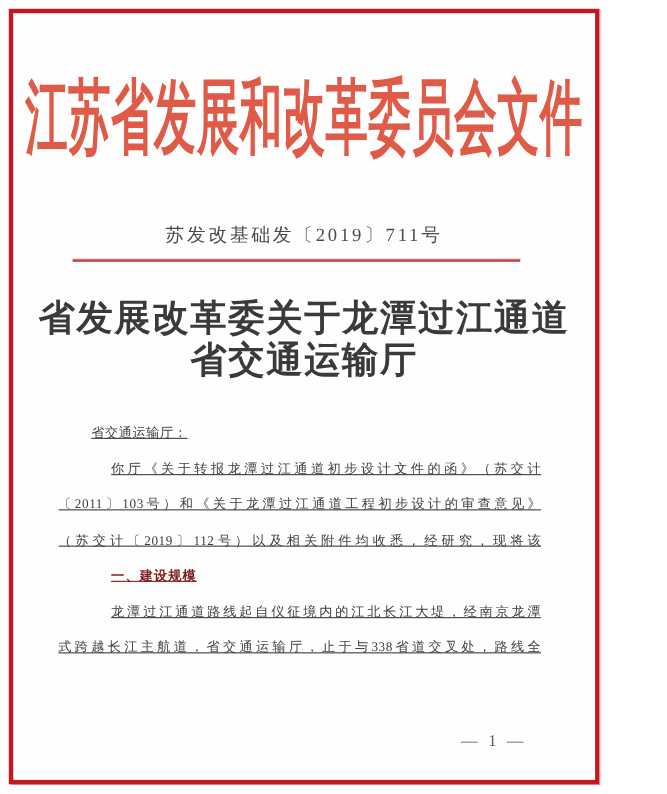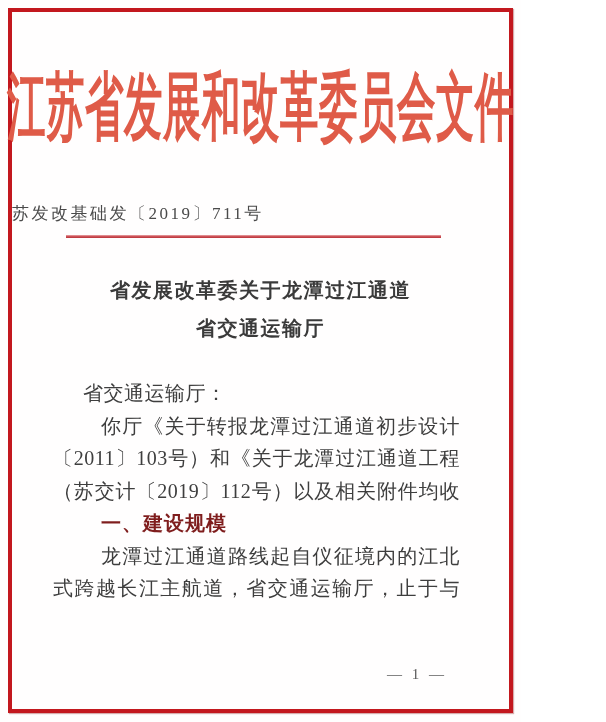--- a/index.html
+++ b/index.html
@@ -1,54 +1,54 @@
 <!DOCTYPE html>
 <html><head>
 <meta charset="utf-8">
 <style>
   html, body { margin:0; padding:0; }
   body {
     width:606px; height:722px; overflow:hidden; background:#ffffff;
     font-family:"Liberation Serif","DejaVu Serif",serif;
   }
   .page {
-    position:relative; width:521px; height:722px; background:#fffefe;
+    position:relative; width:521px; height:722px; background:#fffefe;padding-left:32px;
   }
   .frame {
     position:absolute; left:8px; top:8px; right:8px; bottom:9px;
     border:4px solid #c3181e;
     box-shadow:1px 1px 1px rgba(140,20,20,0.35);
   }
   .agency-header {
     margin-top:52px; height:88px;
     display:flex; align-items:center; justify-content:center;
     overflow:visible;
   }
   .agency-header .txt {
     font-size:74px; font-weight:bold; color:#df5b48;
     white-space:nowrap; letter-spacing:1px;
     transform:scaleX(0.52); transform-origin:center;
   }
   .doc-number {
-    margin-top:49px; 
+    margin-top:49px; text-align:center;
     font-size:17px; line-height:26px; color:#4a4a4a; letter-spacing:2.5px;
   }
   .rule {
     height:3px; margin:8px 68px 0 54px;
     background:linear-gradient(to bottom,#eaa9ab 0%,#c74046 60%,#b93a40 100%);
   }
   .doc-title {
     margin-top:33px; text-align:center;
-    font-size:20px; font-weight:bold; line-height:38px;
+    font-size:33px; font-weight:bold; line-height:38px;
     color:#3a3a3a; letter-spacing:1.5px;
   }
   .body-block { margin-top:30px; padding:0 49px 0 41px; }
   .bline {
-    font-size:20px; line-height:32.5px; height:32.5px;
-    color:#3e3e3e; overflow:hidden; letter-spacing:0.5px;
+    font-size:12px; line-height:32.5px; height:32.5px;
+    color:#3e3e3e; overflow:hidden; letter-spacing:0.5px;text-decoration:underline;
   }
   .bline.fill { text-align:justify; text-align-last:justify; }
   .bline.ind2 { text-indent:30px; }
   .bline.ind3 { text-indent:48px; }
   .bline.heading {
     font-family:"Liberation Sans","DejaVu Sans",sans-serif;
     font-weight:bold; color:#7f1d1d; letter-spacing:1px;
   }
   .page-num {
     position:absolute; right:62px; bottom:26px;

